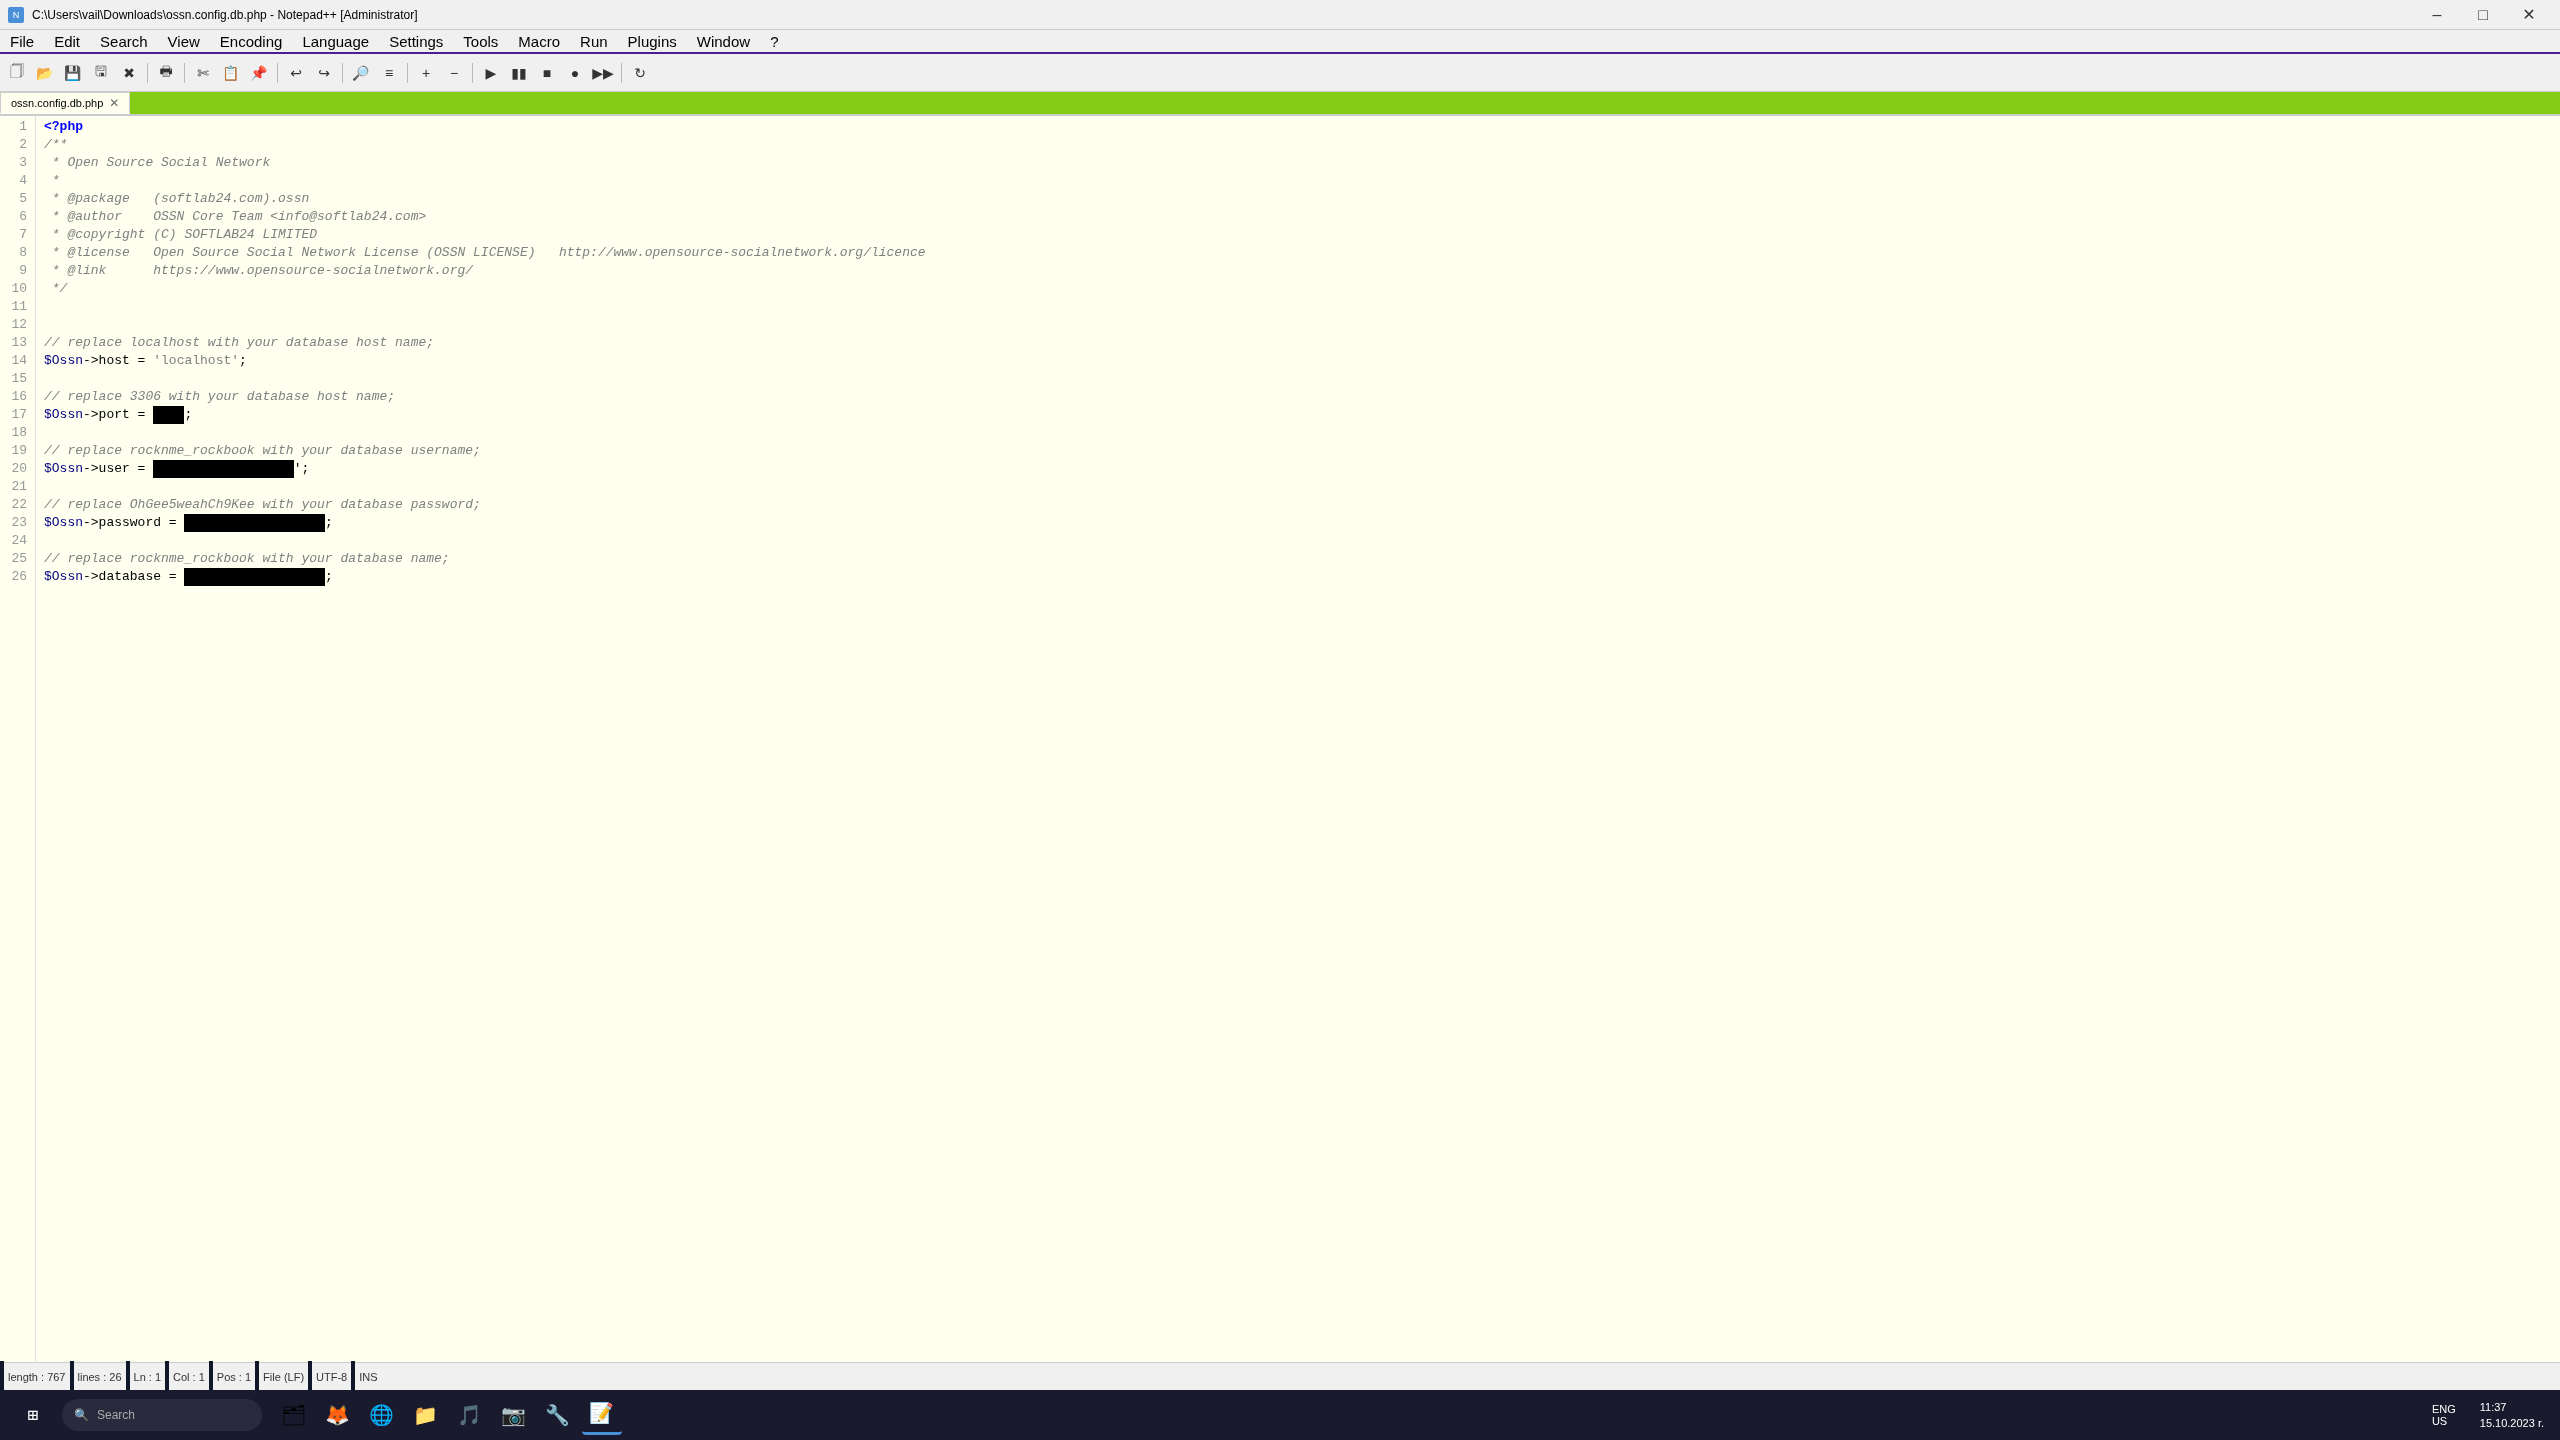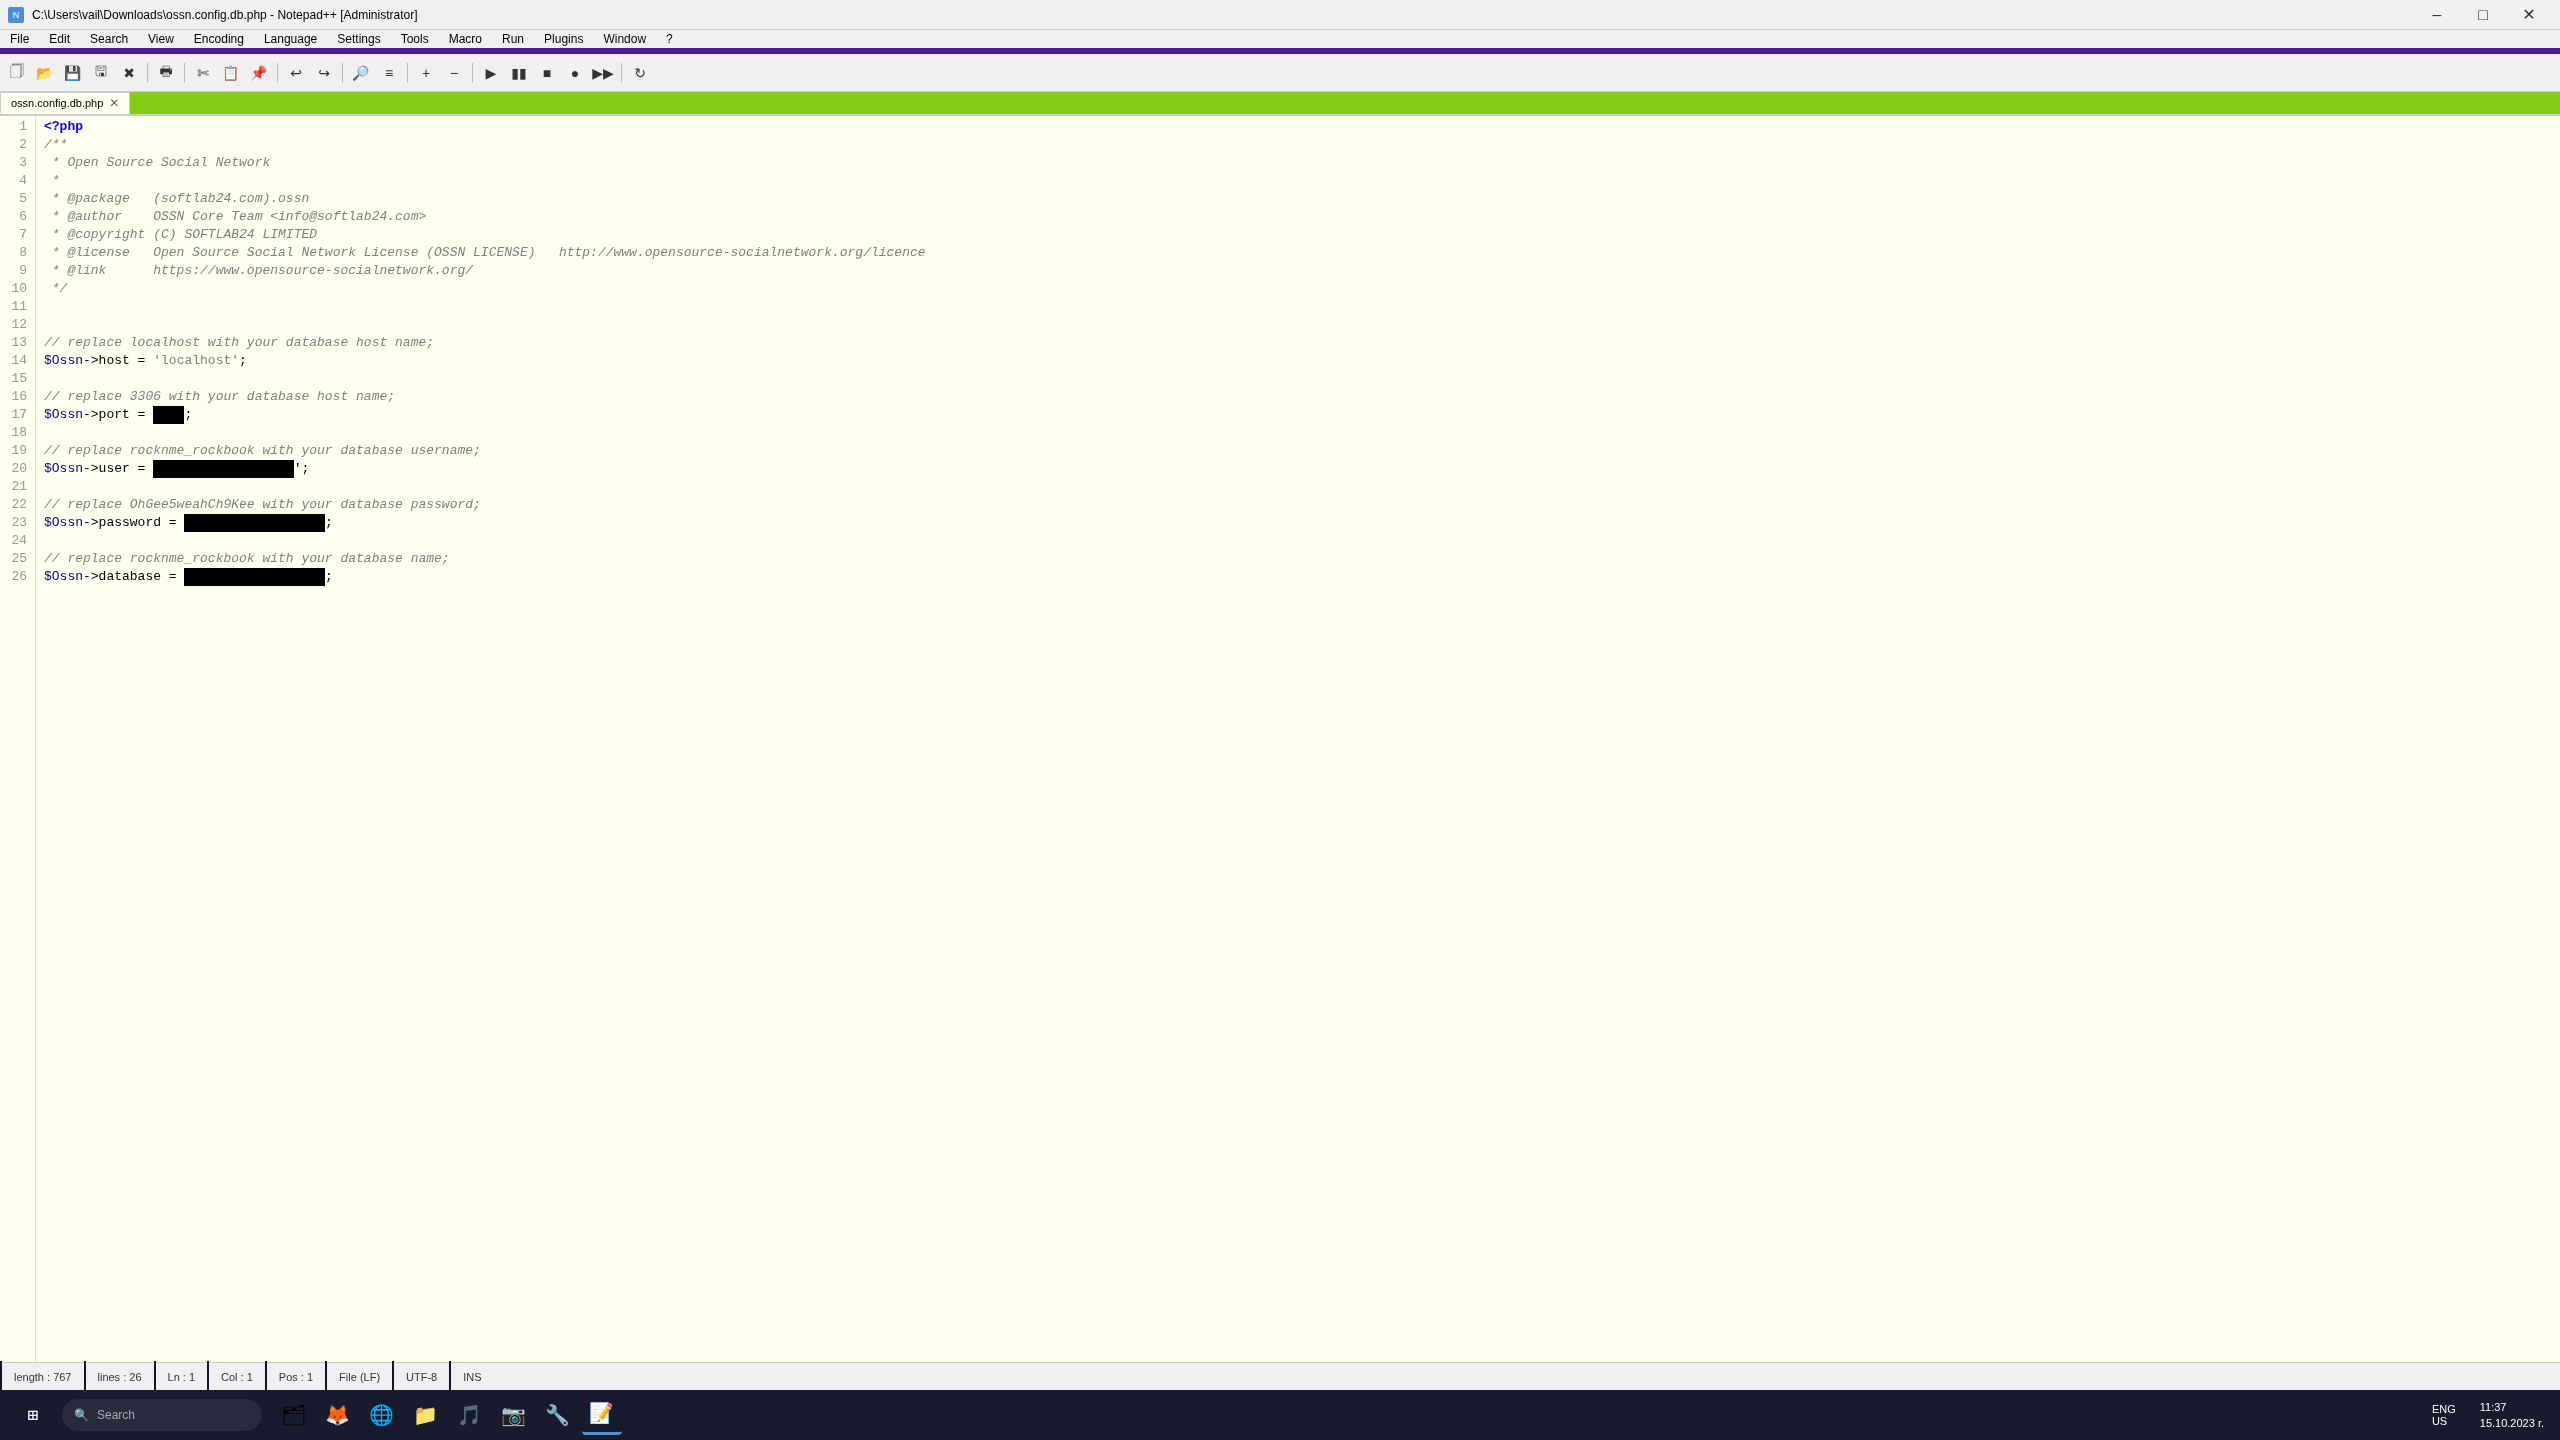--- a/index.html
+++ b/index.html
@@ -22,23 +22,23 @@
     .title-text { font-size: 12px; color: #000; }
     .title-bar-controls { display: flex; gap: 0; }
     .title-btn { width: 46px; height: 30px; border: none; background: transparent; cursor: pointer; font-size: 16px; display: flex; align-items: center; justify-content: center; color: #333; }
 
     
     .menu-bar {
       background: #f0f0f0;
       height: 24px;
       display: flex;
       align-items: center;
-      border-bottom: 6px solid #4c1d95;
-      font-family: 'Segoe UI', Arial, sans-serif;
-      font-size: 12px;
+      border-bottom: 2px solid #4c1d95;
+      font-family: 'Segoe UI', Arial, sans-serif;
+      font-size: 15px;
     }
     .menu-item {
       padding: 3px 10px;
       cursor: pointer;
       height: 100%;
       display: flex;
       align-items: center;
       color: #000;
     }
 
@@ -141,21 +141,21 @@
       font-family: 'Segoe UI', Arial, sans-serif;
       font-size: 11px;
       color: #333;
       position: fixed;
       bottom: 50px;
       left: 0;
       right: 0;
     }
     .status-left { flex: 1; padding-left: 8px; }
     .status-right { display: flex; gap: 0; }
-    .status-item { padding: 0 12px; border-left: 2px solid #0f172a; height: 32px; display: flex; align-items: center; white-space: nowrap; }
+    .status-item { padding: 0 4px; border-left: 4px solid #0f172a; height: 32px; display: flex; align-items: center; white-space: nowrap; }
 
     
     .taskbar {
       position: fixed;
       bottom: 0;
       left: 0;
       right: 0;
       height: 50px;
       background: #1a1a2e;
       display: flex;

